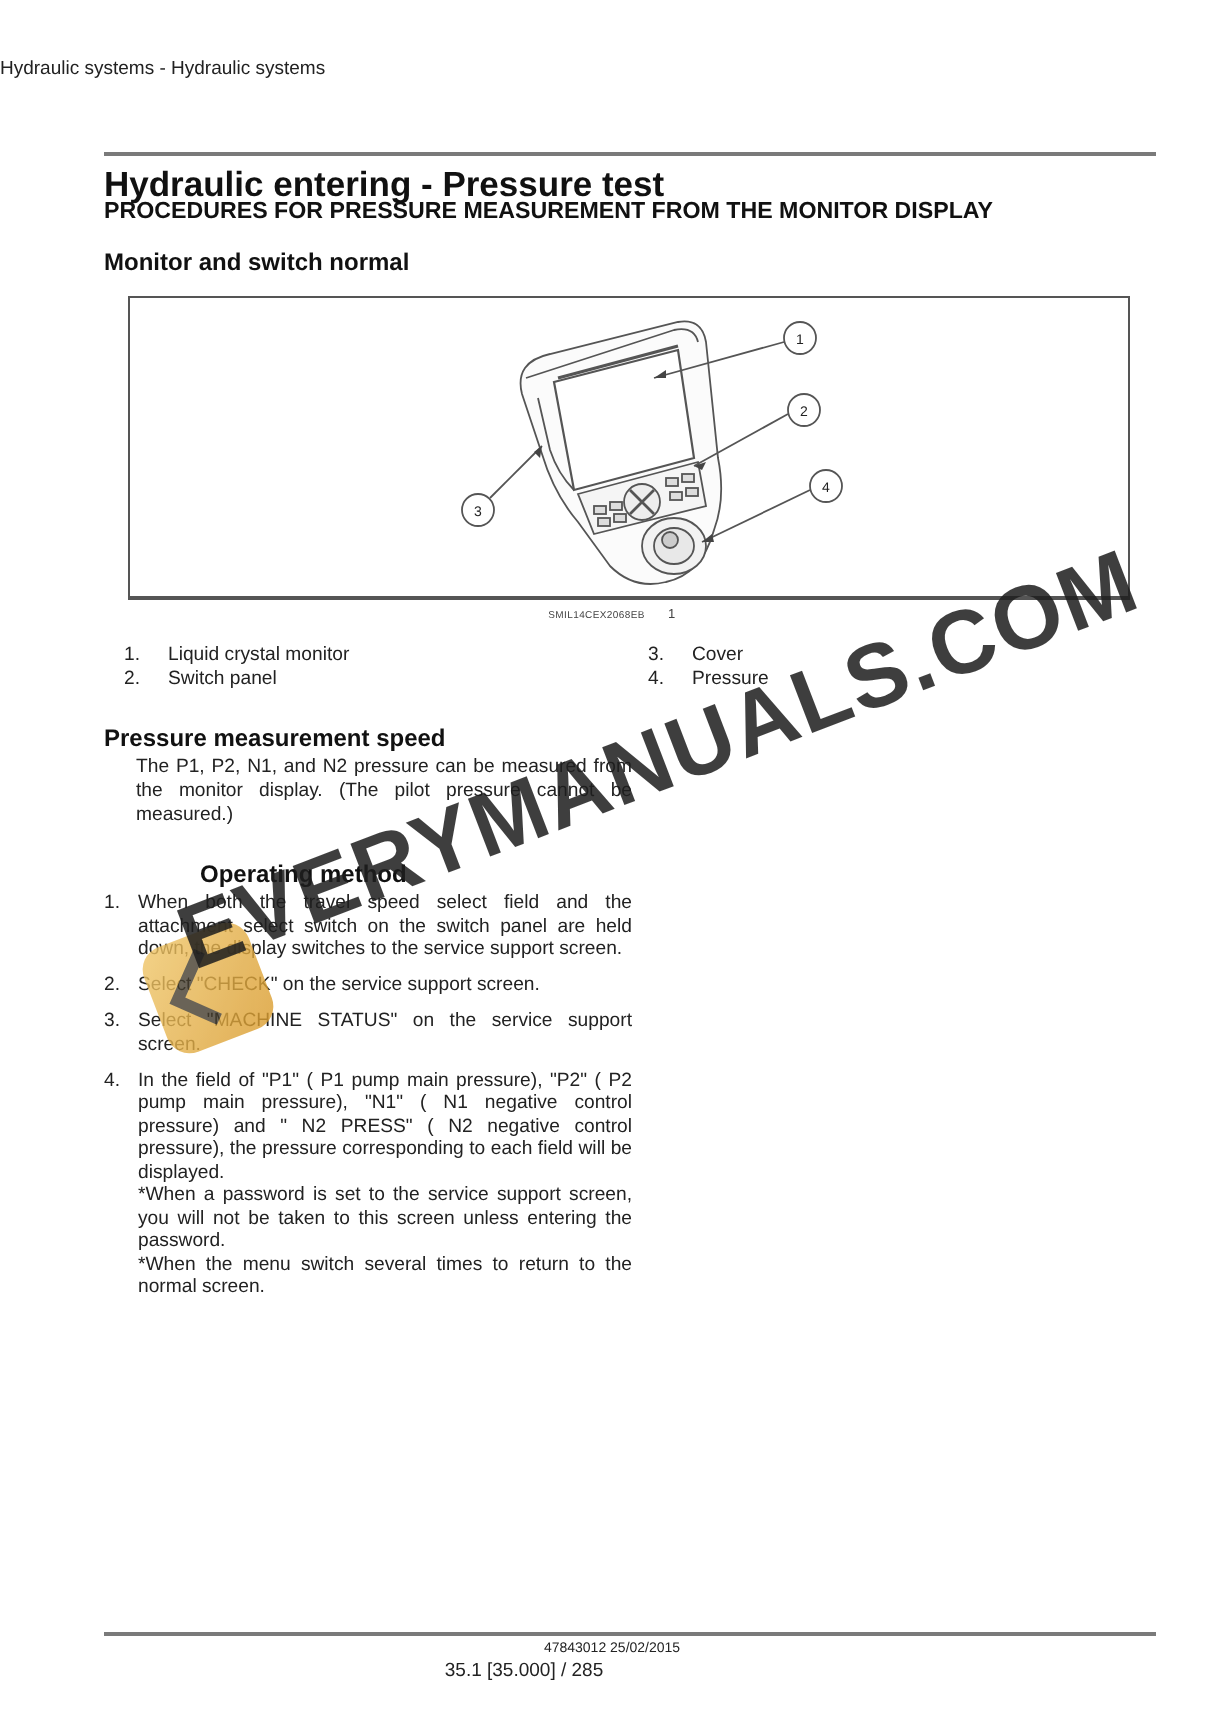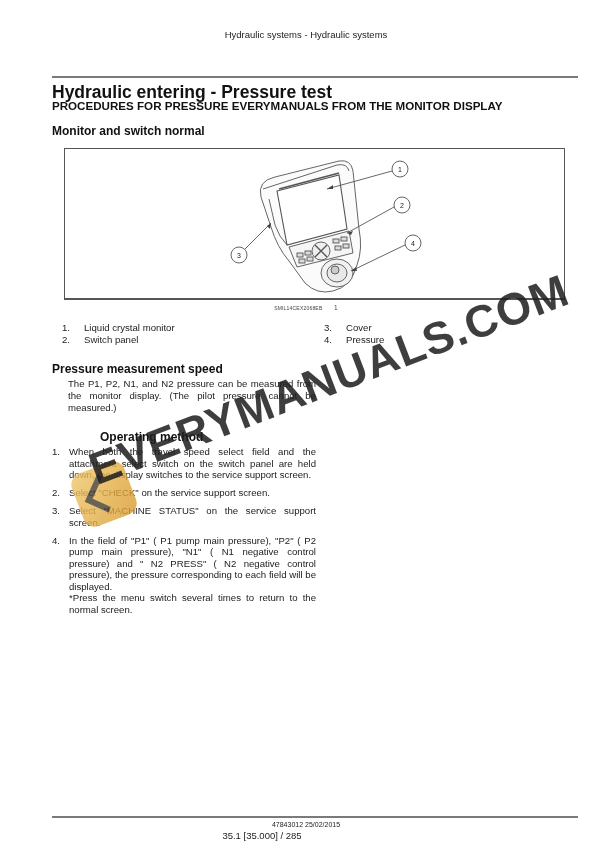--- a/index.html
+++ b/index.html
@@ -1,19 +1,19 @@
 <!DOCTYPE html>
 <html><head>
   <meta charset="utf-8">
   <style>
     * { margin: 0; padding: 0; box-sizing: border-box; }
     html, body { width: 612px; height: 864px; background: #ffffff; overflow: hidden; }
     body { position: relative; font-family: "Liberation Sans", sans-serif; color: #1a1a1a; }
 
-    .running-header { position: absolute; top: 29px; left: 0; width: 612px; text-align: center; font-size: 9.5px; color: #222; }
+    .running-header { position: absolute; top: 29px; left: 0; width: 612px; text-align: left; font-size: 9.5px; color: #222; }
     .top-rule { position: absolute; top: 76px; left: 52px; width: 526px; height: 2px; background: #7a7a7a; }
     .page-title { position: absolute; top: 82px; left: 52px; font-size: 17.5px; font-weight: bold; color: #111; }
     .section-heading { position: absolute; top: 99px; left: 52px; font-size: 11.6px; font-weight: bold; color: #111; margin-top: 0; }
     .section-heading { top: 98px; }
     .sub-heading { position: absolute; left: 52px; font-size: 12px; font-weight: bold; color: #111; }
 
     .figure-frame { position: absolute; top: 148px; left: 64px; width: 501px; height: 152px; border: 1.3px solid #555; border-bottom-width: 2px; background: #fff; }
     .figure-caption { position: absolute; top: 304px; left: 0; width: 612px; text-align: center; font-size: 5px; color: #444; letter-spacing: 0.2px; }
     .figure-caption .fig-num { margin-left: 10px; font-size: 6.5px; }
 
@@ -37,21 +37,21 @@
     .wm-logo { position: absolute; left: 76px; top: 466px; width: 56px; height: 56px; border-radius: 12px; background: linear-gradient(135deg, #f0c76a, #d99a2a); opacity: 0.8; transform: rotate(-21deg); }
     .wm-logo-mark { position: absolute; left: 14px; top: 12px; width: 26px; height: 30px; border-left: 6px solid rgba(40,40,40,0.85); border-bottom: 6px solid rgba(40,40,40,0.85); transform: rotate(45deg); }
   </style>
 </head>
 <body>
 
 <div class="running-header">Hydraulic systems - Hydraulic systems</div>
 <div class="top-rule"></div>
 
 <div class="page-title">Hydraulic entering - Pressure test</div>
-<div class="section-heading" style="top:99px;">PROCEDURES FOR PRESSURE EVERYMANUALS FROM THE MONITOR DISPLAY</div>
+<div class="section-heading" style="top:99px;">PROCEDURES FOR PRESSURE MEASUREMENT FROM THE MONITOR DISPLAY</div>
 <div class="sub-heading" style="top:124px;">Monitor and switch normal</div>
 
 <div class="figure-frame">
   <svg width="501" height="150" viewBox="0 0 501 150" xmlns="http://www.w3.org/2000/svg">
     <g fill="none" stroke="#555" stroke-width="0.9">
 
       <path d="M196 48 Q192 32 210 28 L274 12 Q286 10 288 22 L294 80 Q298 100 292 116 Q286 138 268 142 Q252 146 240 134 L224 112 Q212 98 206 78 Z" fill="#fbfbfb"></path>
 
       <path d="M198 40 L272 16 Q282 14 284 22"></path>
       <path d="M204 50 L210 76 Q214 88 222 96"></path>
@@ -133,21 +133,22 @@
     <span class="num">2.</span>
     <span>Select "CHECK" on the service support screen.</span>
   </div>
   <div class="step">
     <span class="num">3.</span>
     <span>Select "MACHINE STATUS" on the service support screen.</span>
   </div>
   <div class="step">
     <span class="num">4.</span>
     <span>In the field of "P1" ( P1 pump main pressure), "P2" ( P2 pump main pressure), "N1" ( N1 negative control pressure) and " N2 PRESS" ( N2 negative control pressure), the pressure corresponding to each field will be displayed.</span>
-    <span class="note">*Press the menu switch several times to return to the normal screen.</span>
+    <span class="note">*When a password is set to the service support screen, you will not be taken to this screen unless entering the password.</span>
+    <span class="note">*When the menu switch several times to return to the normal screen.</span>
   </div>
 </div>
 
 <div class="bottom-rule"></div>
 <div class="footer-code">47843012 25/02/2015</div>
 <div class="footer-page">35.1 [35.000] / 285</div>
 
 <div class="watermark">
   <div class="wm-logo">
       <div class="wm-logo-mark"></div>

